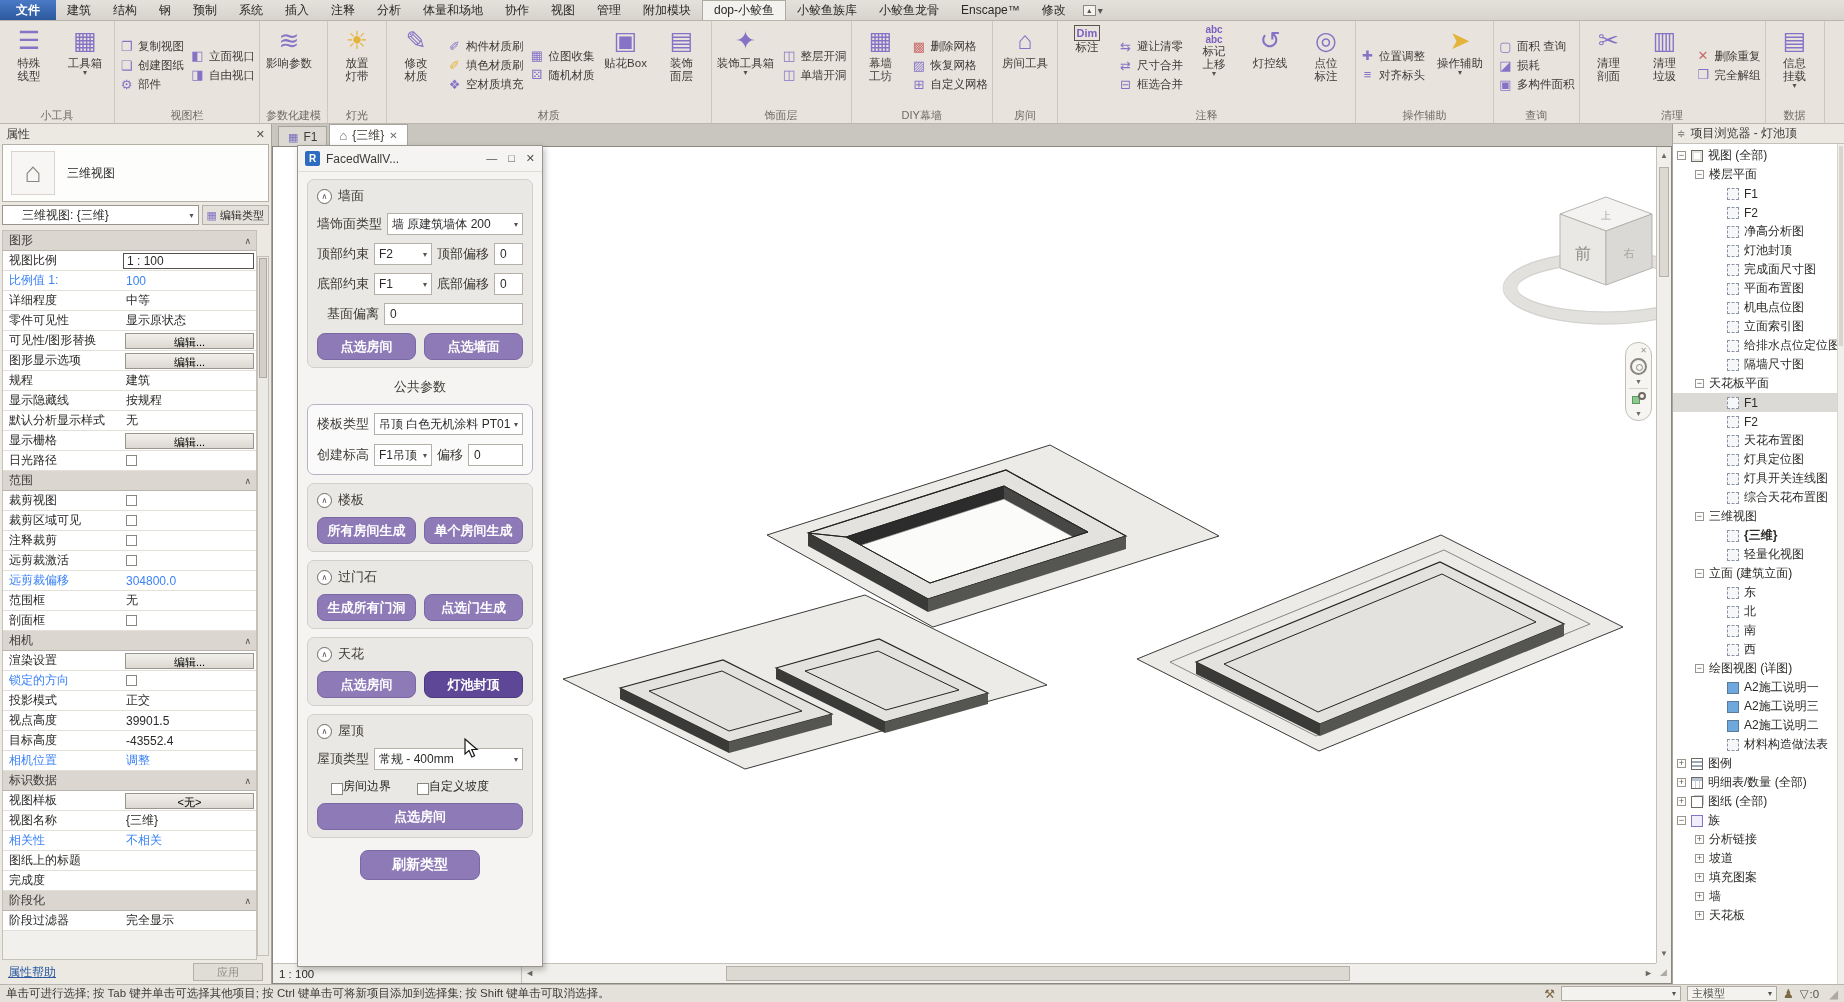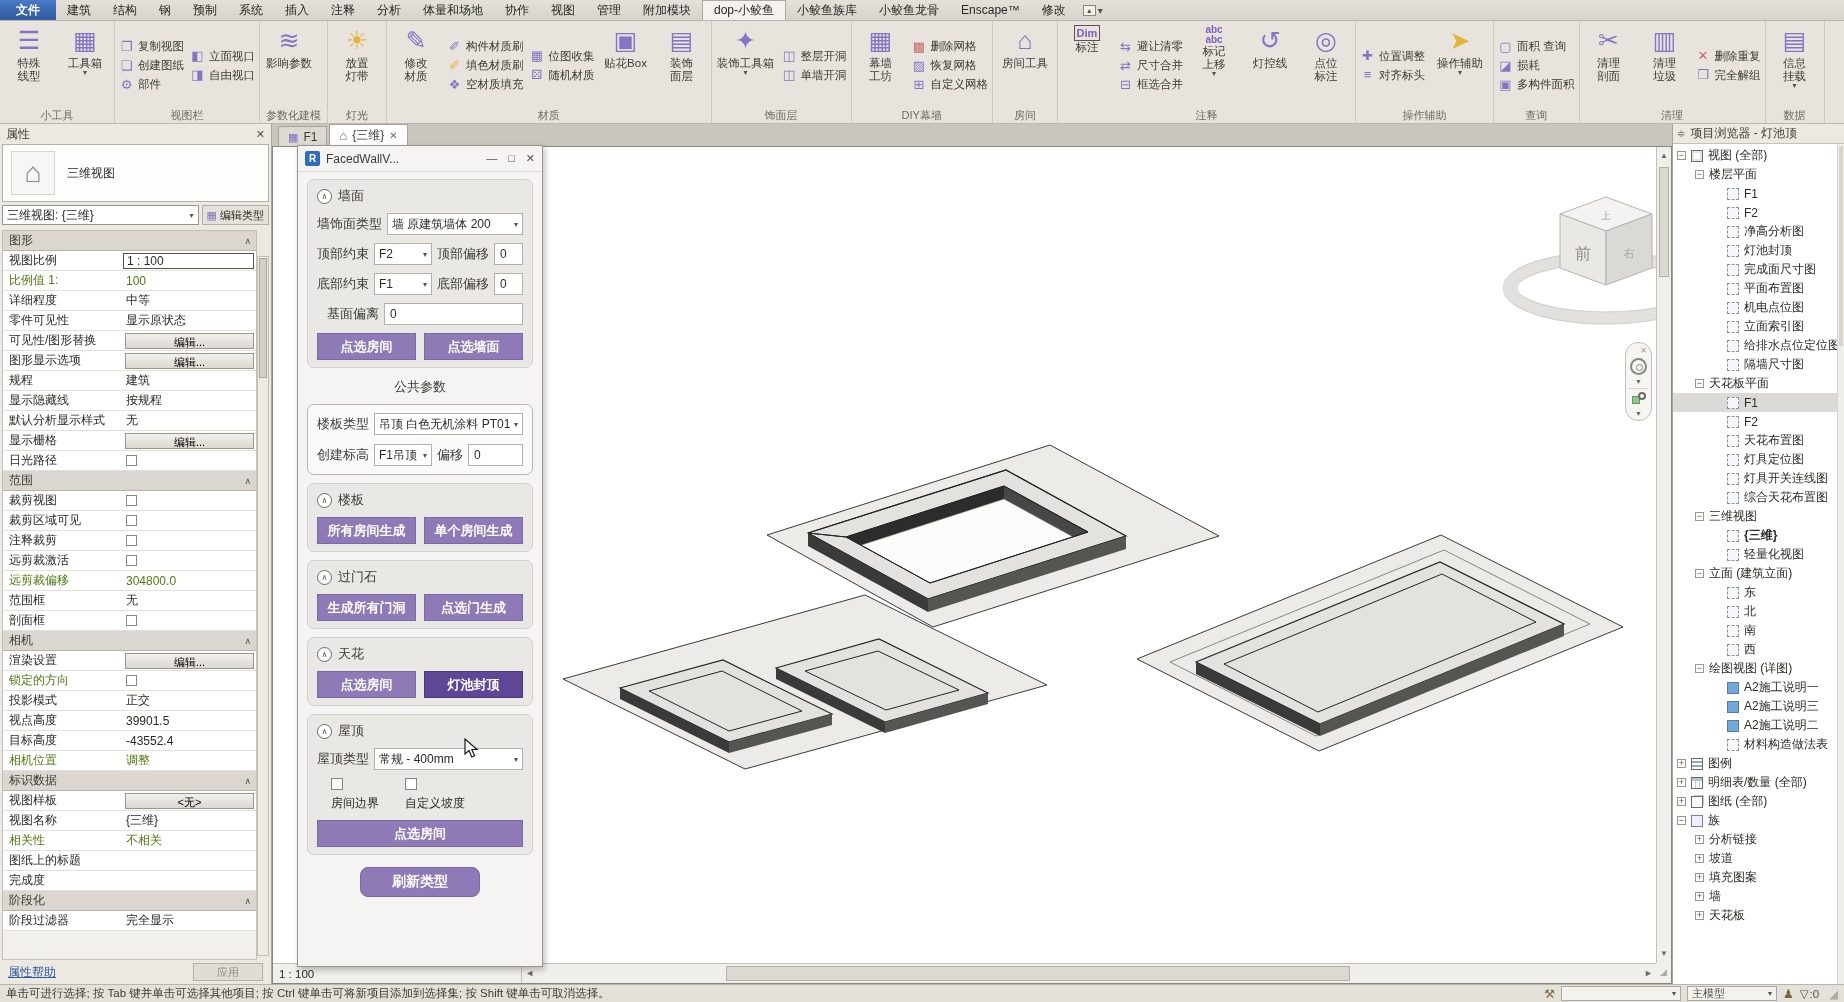--- a/index.html
+++ b/index.html
@@ -37,38 +37,38 @@
 
   
   .props{width:272px;background:#ece9e3;border-right:1px solid #a8a49c;display:flex;flex-direction:column;position:relative;}
   .props-title{height:20px;display:flex;align-items:center;padding:0 6px;color:#3e3b36;}
   .props-title .sp{flex:1;}
   .pclose{color:#55524c;font-size:11px;}
   .ptype{height:58px;background:#fdfdfc;border:1px solid #b5b1a9;margin:0 2px;display:flex;align-items:center;gap:12px;padding:0 8px;}
   .phouse{width:44px;height:44px;border:1px solid #d8d5cf;background:#f7f6f4;font-size:28px;color:#8a8780;display:flex;align-items:center;justify-content:center;}
   .pselrow{height:26px;display:flex;align-items:center;gap:3px;padding:2px 2px;}
   .pselect{flex:1;height:20px;background:#fff;border:1px solid #9a968e;display:flex;align-items:center;padding:0 4px;white-space:nowrap;overflow:hidden;}
-  .pselect .sp{flex:1;}
+  .pselect .sp{flex:1;margin-left:15px;}
   .dd{font-size:8px;color:#55524c;}
   .pedittype{height:20px;border:1px solid #b5b1a9;background:#e4e1da;display:flex;align-items:center;gap:3px;padding:0 4px;font-size:11px;white-space:nowrap;}
   .et-ic{color:#8673c6;font-size:11px;}
   .prows{flex:1;overflow:hidden;background:#f2f0ec;margin:2px 14px 0 2px;border:1px solid #c5c1b9;}
   .prow{display:flex;height:20px;align-items:center;background:#fff;border-bottom:1px solid #e3e0da;}
   .plabel{width:120px;padding-left:6px;overflow:hidden;white-space:nowrap;}
   .pval{flex:1;padding:0 3px;white-space:nowrap;overflow:hidden;}
   .t-section{background:#dbd7d0;border-bottom:1px solid #b9b5ad;}
   .t-section .plabel{width:auto;flex:1;color:#3e3b36;}
   .pchevron{display:none;}
   .t-section .pchevron{display:block;margin-right:5px;font-size:9px;color:#55524c;}
   .pedit{display:none;}
   .t-edit .pedit{display:block;flex:1;margin:1px 2px;height:16px;font-size:11px;background:linear-gradient(#f2f0ec,#dcd8d1);border:1px solid #9a968e;font-family:inherit;}
   .pcheck{display:none;}
   .t-check .pcheck{display:inline-block;width:11px;height:11px;border:1px solid #8a877f;background:#fff;margin-left:3px;}
   .t-input .pval{border:1px solid #55524c;height:16px;line-height:15px;background:#fff;margin-right:2px;}
-  .dim .plabel,.dim .pval{color:#4d7c0f;}
+  .dim .plabel,.dim .pval{color:#3b82f6;}
   .pscroll{position:absolute;right:2px;top:132px;bottom:28px;width:12px;background:#eceae5;border:1px solid #c5c1b9;}
   .pscroll .thumb{position:absolute;top:1px;left:1px;right:1px;height:120px;background:#d3d0c9;border:1px solid #aeaaa2;}
   .props-foot{height:24px;display:flex;align-items:center;padding:0 8px;gap:8px;}
   .phelp{color:#2b5aa0;text-decoration:underline;}
   .props-foot .sp{flex:1;}
   .papply{height:18px;width:70px;background:#e0ddd6;border:1px solid #b5b1a9;color:#918e87;font-family:inherit;font-size:11px;}
 
   
   .center{flex:1;display:flex;flex-direction:column;position:relative;background:#c9c6bf;}
   .vtabs{height:22px;display:flex;align-items:flex-end;gap:2px;padding-left:6px;background:#c9c6bf;}
@@ -117,28 +117,28 @@
   .dsec{background:#eae8e5;border:1px solid #d3d0cb;border-radius:7px;padding:7px 9px;display:flex;flex-direction:column;gap:8px;}
   .dsec-h{display:flex;align-items:center;gap:6px;font-size:13px;color:#3e3b36;}
   .ccirc{width:15px;height:15px;border:1px solid #6e6a62;border-radius:50%;font-size:8px;line-height:14px;text-align:center;color:#55524c;background:#fff;}
   .drow{display:flex;align-items:center;gap:5px;}
   .dlab{font-size:13px;color:#3e3b36;white-space:nowrap;}
   .dcombo{height:22px;background:#fff;border:1px solid #b5b1a9;display:flex;align-items:center;padding:0 4px;font-size:12px;gap:3px;overflow:hidden;white-space:nowrap;}
   .dcombo .sp{flex:1;overflow:hidden;}
   .dinput{height:22px;background:#fff;border:1px solid #b5b1a9;display:flex;align-items:center;padding:0 5px;font-size:12px;}
   .grow{flex:1;} .w56{width:58px;} .w42{width:46px;}
   .dbtnrow{display:flex;gap:8px;}
-  .dbtn{flex:1;height:27px;background:#8d7ab7;border:1px solid #7a68a4;border-radius:0;color:#fff;font-weight:bold;font-size:13px;font-family:inherit;}
+  .dbtn{flex:1;height:27px;background:#8d7ab7;border:1px solid #7a68a4;border-radius:8px;color:#fff;font-weight:bold;font-size:13px;font-family:inherit;}
   .dbtn.hot{background:#5e4796;border-color:#4c3a7c;}
   .dcommon-label{text-align:center;font-size:13px;color:#3e3b36;margin-top:2px;}
   .dgroupbox{background:#fbfafa;border:1.5px solid #b9b2c5;border-radius:7px;padding:8px 9px;display:flex;flex-direction:column;gap:9px;}
   .drefresh{width:120px;height:30px;align-self:center;background:#8d7ab7;border:1px solid #7a68a4;border-radius:8px;color:#fff;font-weight:bold;font-size:14px;font-family:inherit;margin-top:4px;}
   .dchk{width:12px;height:12px;border:1px solid #8a877f;background:#fff;display:inline-block;}
   .dchkrow{display:flex;gap:26px;padding-left:14px;}
-  .dchklab{display:flex;align-items:flex-start;gap:5px;flex-direction:column;}
+  .dchklab{display:flex;align-items:flex-end;}
   .cursor-svg{position:absolute;left:166px;top:592px;z-index:9;}
 
   
   .browser{width:172px;background:#fff;border-left:1px solid #a8a49c;display:flex;flex-direction:column;position:relative;}
   .browser-title{height:20px;background:#ece9e3;display:flex;align-items:center;gap:5px;padding:0 4px;color:#3e3b36;white-space:nowrap;overflow:hidden;border-bottom:1px solid #c5c1b9;}
   .btpin{color:#6e6a62;font-size:10px;}
   .btree{flex:1;overflow:hidden;padding-top:2px;}
   .trow{display:flex;align-items:center;height:19px;white-space:nowrap;overflow:hidden;font-size:12px;color:#2b2a27;}
   .trow.d0{padding-left:4px;} .trow.d1{padding-left:22px;} .trow.d2{padding-left:40px;}
   .texp{width:9px;height:9px;border:1px solid #9a968e;background:#fff;font-size:9px;line-height:7px;text-align:center;margin-right:5px;flex:none;visibility:hidden;color:#55524c;}

